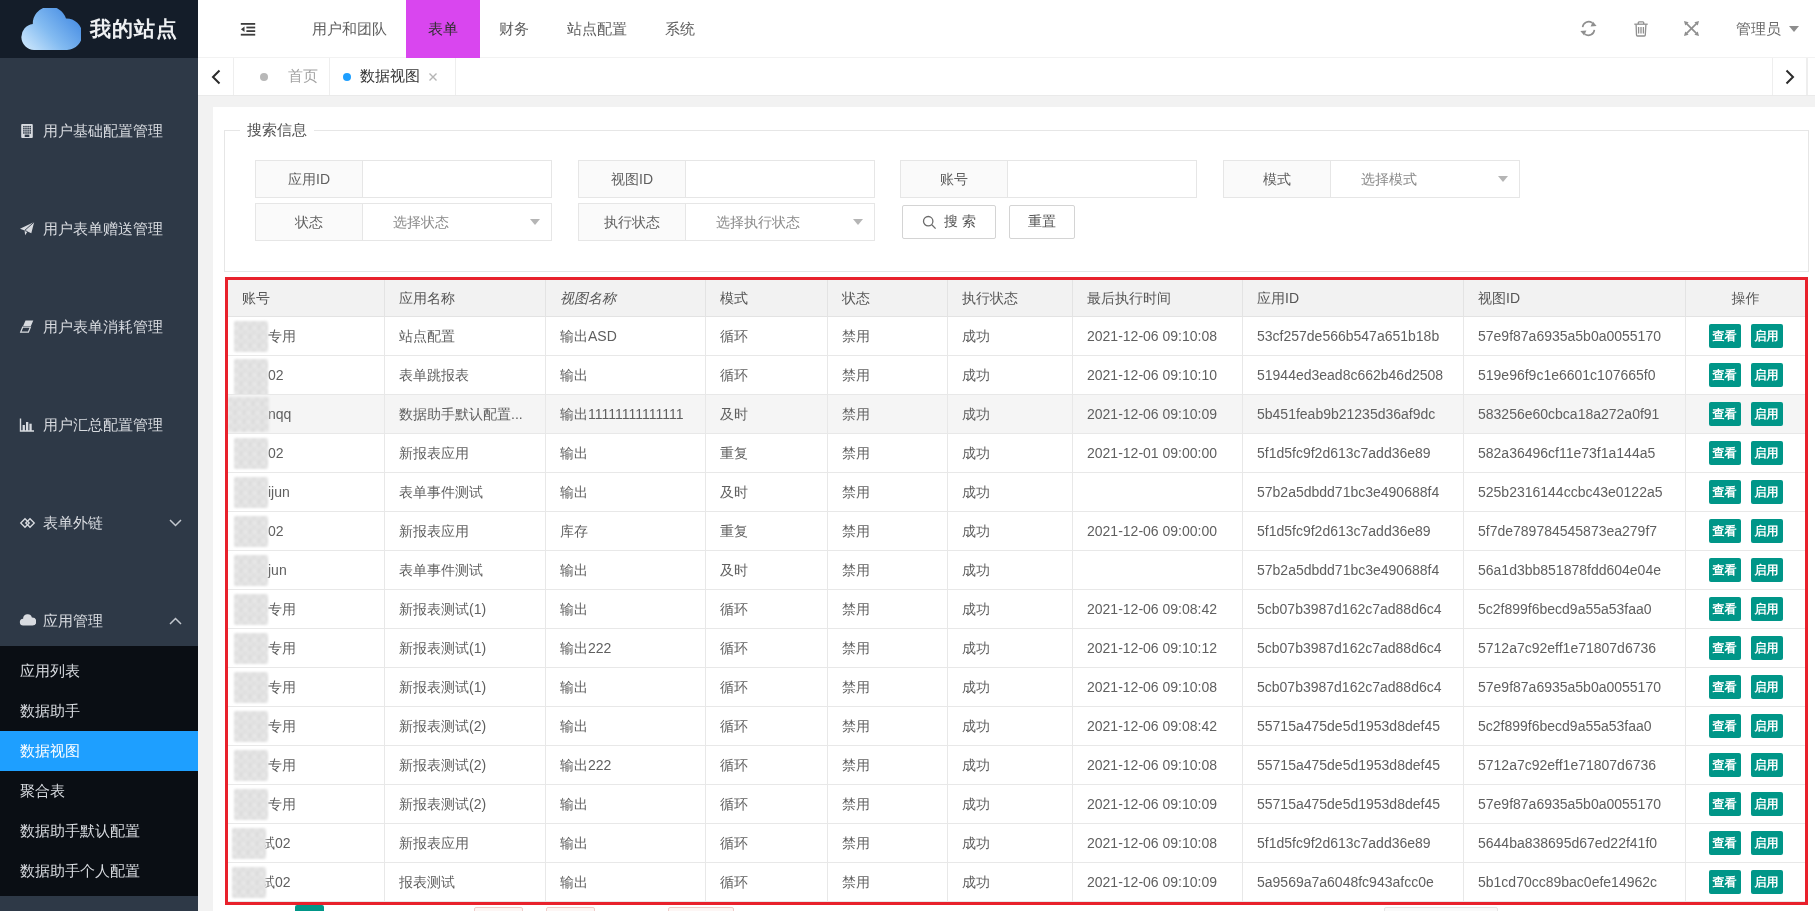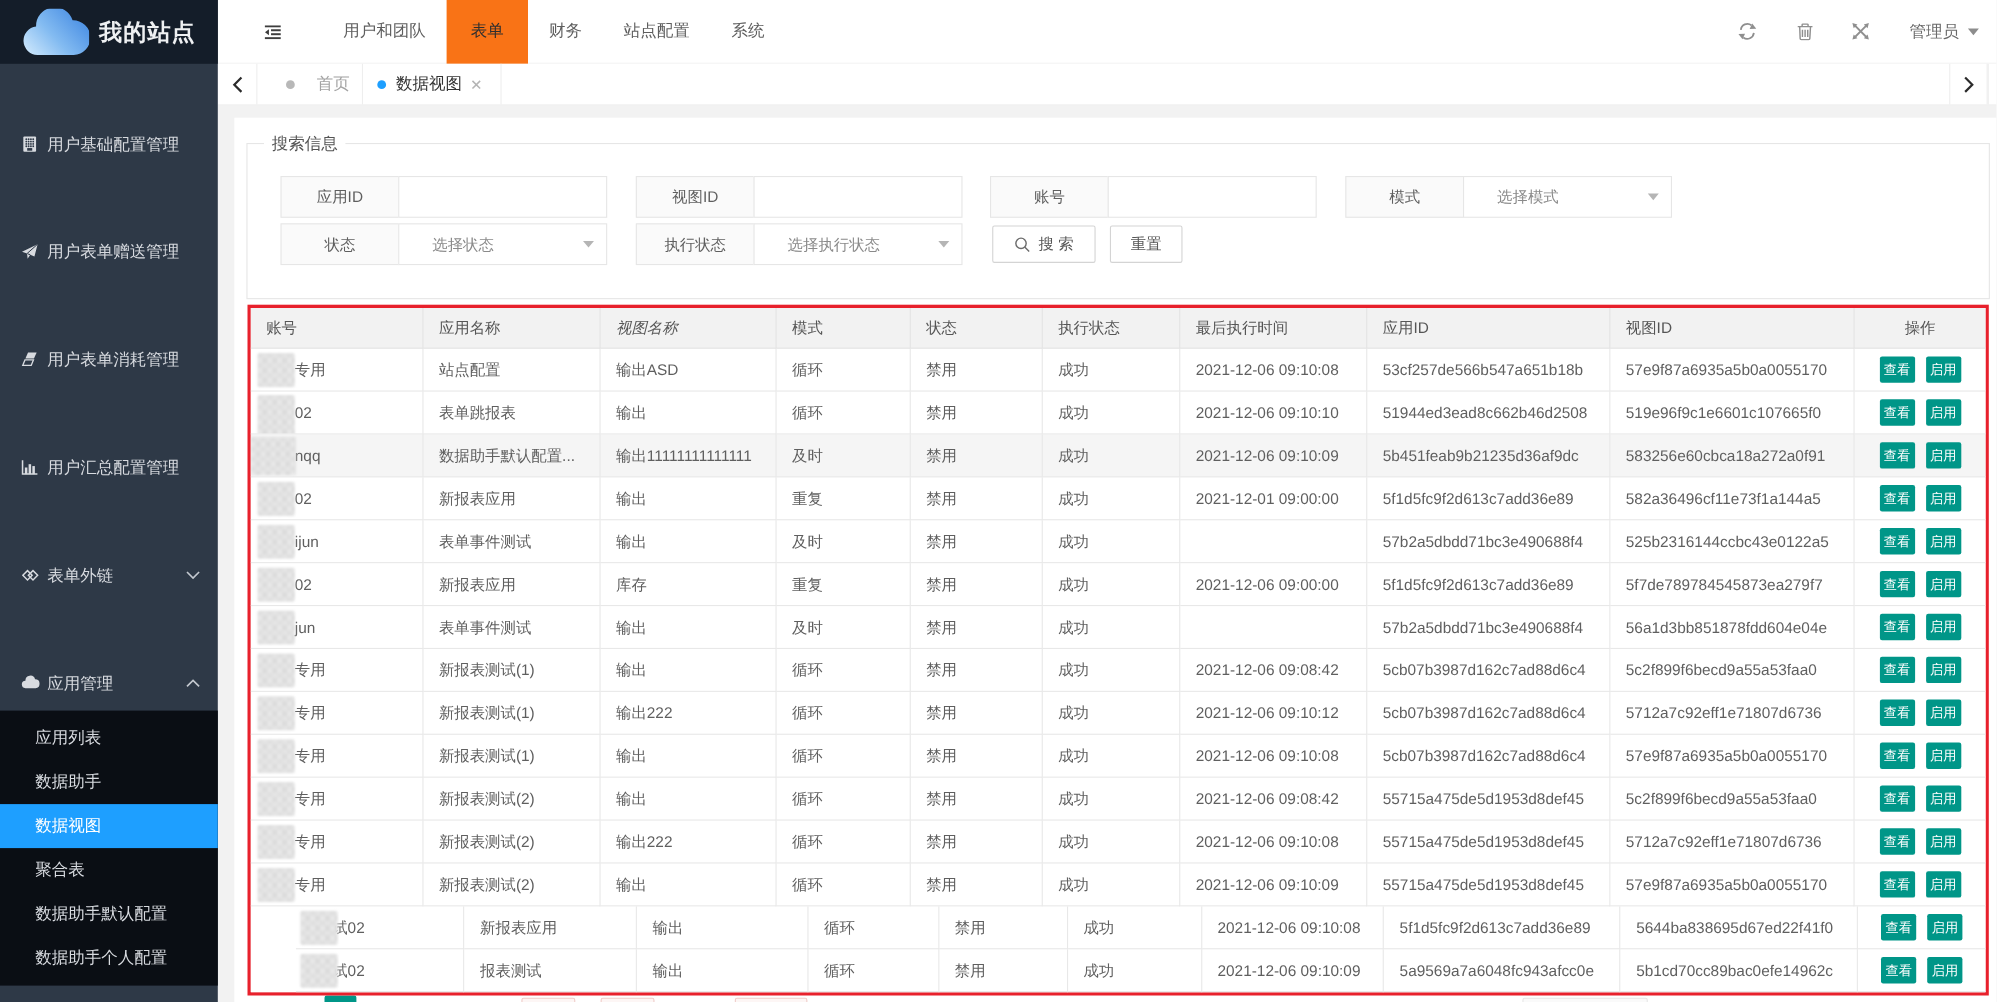--- a/index.html
+++ b/index.html
@@ -9,30 +9,30 @@
 
   
   .sidebar { position:absolute; left:0; top:0; width:198px; height:911px; background:#2e3947; z-index:5; }
   .logo { height:58px; background:#141d29; display:flex; align-items:center; }
   .logo-cloud { margin-left:20px; }
   .logo-title { color:#eef0f2; font-size:21px; font-weight:bold; margin-left:9px; letter-spacing:1px; }
   .menu-item { height:50px; display:flex; align-items:center; color:#d8dbe0; font-size:15px; cursor:pointer; position:relative;margin-top:48px; }
   .mi-icon { width:16px; height:16px; margin-left:19px; margin-right:8px; flex:none; }
   .mi-chev { position:absolute; right:16px; top:21px; }
   .submenu { background:#0a0e14; padding:5px 0; }
-  .submenu-item { height:40px; line-height:40px; padding-left:32px; color:#d8dbe0; font-size:15px; cursor:pointer; }
+  .submenu-item { height:40px; line-height:40px; padding-left:20px; color:#d8dbe0; font-size:15px; cursor:pointer; }
   .submenu-item.active { background:#1E9FFF; color:#fff; }
 
   
   .main { position:absolute; left:198px; top:0; width:1617px; height:911px; }
   .topbar { position:absolute; left:0; top:0; width:1617px; height:58px; background:#fff; border-bottom:1px solid #f2f2f2; }
   .fold-btn { position:absolute; left:42px; top:23px; cursor:pointer; }
   .topnav { position:absolute; left:95px; top:0; height:58px; display:flex; }
   .topnav-item { padding:0 19px; line-height:58px; font-size:15px; color:#5e5e5e; cursor:pointer; white-space:nowrap; }
-  .topnav-item.active { background:#f97316; color:#2f2f2f; padding:0 22px; }
+  .topnav-item.active { background:#d946ef; color:#2f2f2f; padding:0 22px; }
   .top-action { position:absolute; top:20px; cursor:pointer; }
   .ta-refresh { left:1382px; }
   .ta-trash { left:1435px; }
   .ta-expand { left:1485px; }
   .user-box { position:absolute; left:1538px; top:0; height:58px; display:flex; align-items:center; cursor:pointer; }
   .user-name { font-size:15px; color:#6a6a6a; }
   .user-caret { margin-left:8px; width:0; height:0; border:5px solid transparent; border-top:6px solid #8d8d8d; margin-top:5px; }
 
   
   .tabbar { position:absolute; left:0; top:58px; width:1617px; height:38px; background:#fff; border-bottom:1px solid #eaeaea; }
@@ -70,30 +70,30 @@
 
   
   .redbox { position:absolute; left:12px; top:170px; width:1583px; height:628px; border:3px solid #e8212c; z-index:3; }
   .thead { display:flex; height:37px; background:#f2f2f2; }
   .th { border-right:1px solid #e3e3e3; border-bottom:1px solid #e3e3e3; padding-left:14px; line-height:36px; font-size:14px; color:#565656; white-space:nowrap; overflow:hidden; }
   .th:last-child { border-right:none; text-align:center; padding-left:0; }
   .trow { display:flex; height:39px; background:#fff; }
   .trow.hl { background:#f5f5f5; }
   .td { border-right:1px solid #e8e8e8; border-bottom:1px solid #e8e8e8; padding-left:14px; line-height:38px; font-size:14px; color:#5f5f5f; white-space:nowrap; overflow:hidden; }
   .td:last-child { border-right:none; }
-  .td-op { display:flex; align-items:center; justify-content:center; gap:10px; padding-left:0; }
+  .td-op { display:flex; align-items:center; justify-content:center; gap:10px; padding-left:0;font-weight:bold; }
   .tag-btn { height:24px; line-height:24px; padding:0 4px; background:#009688; color:#fff; font-size:12px; border-radius:2px; cursor:pointer; flex:none; }
   .td-acct { position:relative; padding-left:40px; }
   .acct-patch { position:absolute; left:6px; top:4px; width:34px; height:31px; border-radius:2px;
      background: #e0e0e0 conic-gradient(#e4e4e4 90deg, #dcdcdc 90deg 180deg, #e7e7e7 180deg 270deg, #e0e0e0 270deg) 0 0/9px 9px;
      filter: blur(1px); }
   .trow:nth-child(3) .acct-patch { left:0; width:41px; top:2px; height:35px; }
   .trow:nth-child(2) .acct-patch { height:37px; top:3px; }
   .trow:nth-child(14) .acct-patch, .trow:nth-child(15) .acct-patch { left:4px; width:34px; }
-  .trow:nth-child(14) .td-acct, .trow:nth-child(15) .td-acct { padding-left:33px;margin-left:41px; }
+  .trow:nth-child(14) .td-acct, .trow:nth-child(15) .td-acct { padding-left:33px; }
 
   
   .pg { position:absolute; border-radius:2px; }
   .pg-page { left:82px; top:798px; width:29px; height:12px; background:#009688; }
   .pg-box { top:800px; height:10px; background:#fdf6f5; border:1px solid #eFcCc9; }
   .pg-b1 { left:261px; width:49px; }
   .pg-b2 { left:333px; width:49px; }
   .pg-b3 { left:455px; width:66px; }
   .pg-b4 { left:1171px; width:114px; background:#fafafa; border-color:#e6e6e6; }
 </style>

